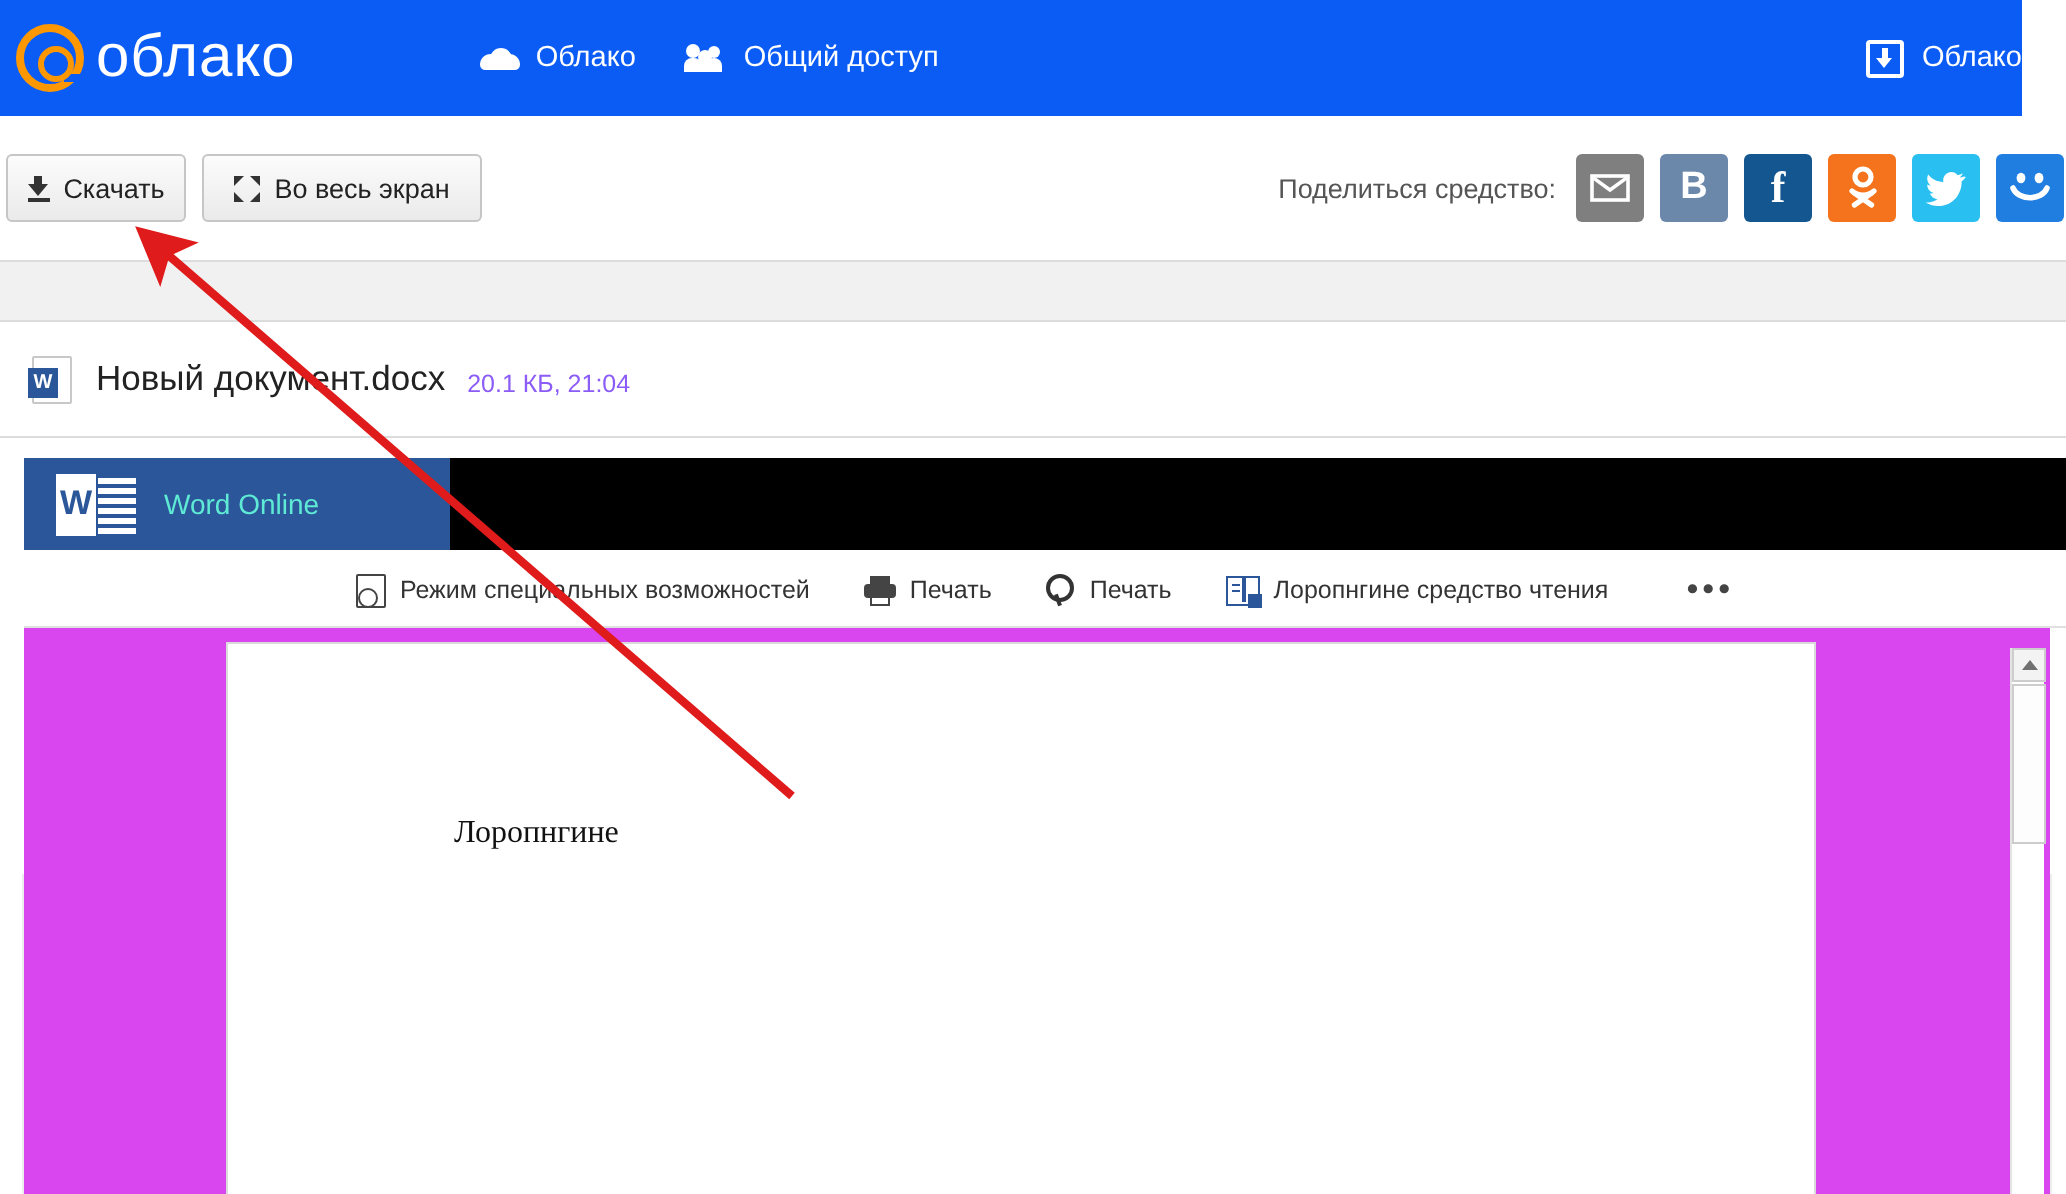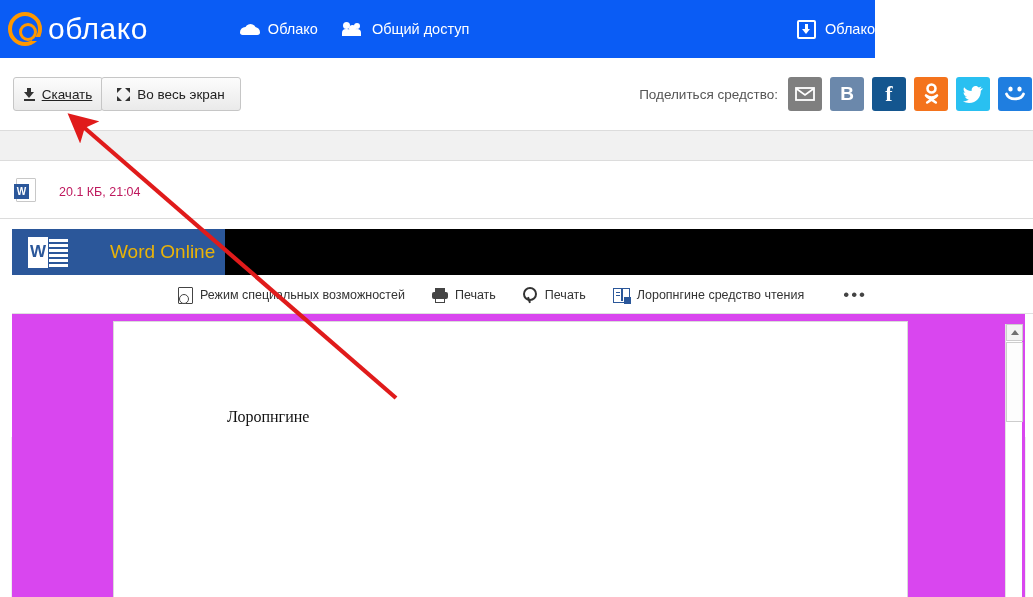--- a/index.html
+++ b/index.html
@@ -6,21 +6,21 @@
   html, body {
     width: 1033px; height: 597px;
     overflow: hidden;
     background: #ffffff;
     font-family: "Liberation Sans", sans-serif;
   }
   #root { position: relative; width: 1033px; height: 597px; background: #fff; }
 
   
   .topbar {
-    position: absolute; left: 0; top: 0; width: 875px; height: 58px;
+    position: absolute; left: 0; top: 0; width: 1011px; height: 58px;
     background: #0a5cf5;
     display: flex; align-items: center;
   }
   .logo { display: flex; align-items: center; margin-left: 8px; }
   .logo-at {
     width: 34px; height: 34px; border-radius: 50%;
     border: 4px solid #ff9800;
     position: relative; display: inline-block;
     margin-right: 6px;
   }
@@ -92,21 +92,21 @@
     background: #fff;
   }
   .btn {
     position: absolute; top: 19px; height: 34px;
     background: linear-gradient(#fcfcfc, #eaeaea);
     border: 1px solid #c6c6c6; border-radius: 3px;
     display: flex; align-items: center; justify-content: center;
     gap: 7px; padding: 0 14px; font-size: 13.5px; color: #222;
     cursor: pointer;
   }
-  #btn-download { left: 13px; width: 90px; text-decoration: underline; }
+  #btn-download { left: 3px; width: 90px; }
   #btn-fullscreen { left: 101px; width: 140px; }
   .ico-dl {
     position: relative; display: inline-block; width: 11px; height: 13px; flex: none;
   }
   .ico-dl::before {
     content: ""; position: absolute; left: 3.5px; top: 0; width: 4px; height: 5px; background: #333;
   }
   .ico-dl::after {
     content: ""; position: absolute; left: 0; top: 4px; width: 0; height: 0;
     border-left: 5.5px solid transparent; border-right: 5.5px solid transparent;
@@ -147,21 +147,21 @@
   .file-ico {
     position: relative; width: 20px; height: 24px; background: #fff;
     border: 1px solid #c8c8c8; border-radius: 1px; flex: none; margin-right: 12px;
   }
   .file-ico::before {
     content: "W"; position: absolute; left: -3px; top: 5px;
     width: 15px; height: 15px; background: #2b579a; color: #fff;
     font-size: 10px; font-weight: bold; line-height: 15px; text-align: center;
   }
   .file-name { font-size: 17.5px; color: #222; }
-  .file-meta { font-size: 12.5px; color: #be185d; margin-left: 11px; padding-top: 4px; }
+  .file-meta { font-size: 12.5px; color: #8b5cf6; margin-left: 11px; padding-top: 4px; }
 
   
   .viewer {
     position: absolute; left: 0; top: 218px; width: 1033px; height: 379px;
     background: #fff; border-top: 1px solid #dcdcdc;
   }
   .word-banner {
     position: absolute; left: 12px; top: 10px; width: 1021px; height: 46px;
     background: #000;
   }
@@ -173,21 +173,21 @@
   .word-mark .wl {
     position: absolute; left: 0; top: 0; width: 20px; height: 31px;
     background: #fff; color: #2b579a; font-weight: bold; font-size: 17px;
     display: flex; align-items: center; justify-content: center;
   }
   .word-mark .wr {
     position: absolute; left: 21px; top: 0; width: 19px; height: 31px;
     background: #fff;
     background-image: repeating-linear-gradient(#2b579a 0 2px, #fff 2px 5px);
   }
-  .word-title { color: #eab308; font-size: 19px; margin-left: 28px; }
+  .word-title { color: #5eead4; font-size: 14px; }
 
   .word-toolbar {
     position: absolute; left: 12px; top: 58px; width: 1021px; height: 37px;
     background: #fff; border-bottom: 1px solid #e0e0e0;
     display: flex; align-items: center; justify-content: center; gap: 27px;
   }
   .wt-item {
     display: flex; align-items: center; gap: 7px;
     font-size: 12.5px; color: #333; cursor: pointer;
   }
@@ -352,20 +352,21 @@
           <path d="M2.5 8 C5 14.5 17 14.5 19.5 8" fill="none" stroke="#fff" stroke-width="2.8" stroke-linecap="round"></path>
         </svg>
       </div>
     </div>
   </div>
 
   <div class="grayband"></div>
 
   <div class="fileinfo">
     <span class="file-ico"></span>
+    <span class="file-name">Новый документ.docx</span>
     <span class="file-meta">20.1 КБ, 21:04</span>
   </div>
 
   <div class="viewer">
 
     <div class="word-banner">
       <div class="word-logo-block">
         <span class="word-mark">
           <span class="wl">W</span>
             <span class="wr"></span>

